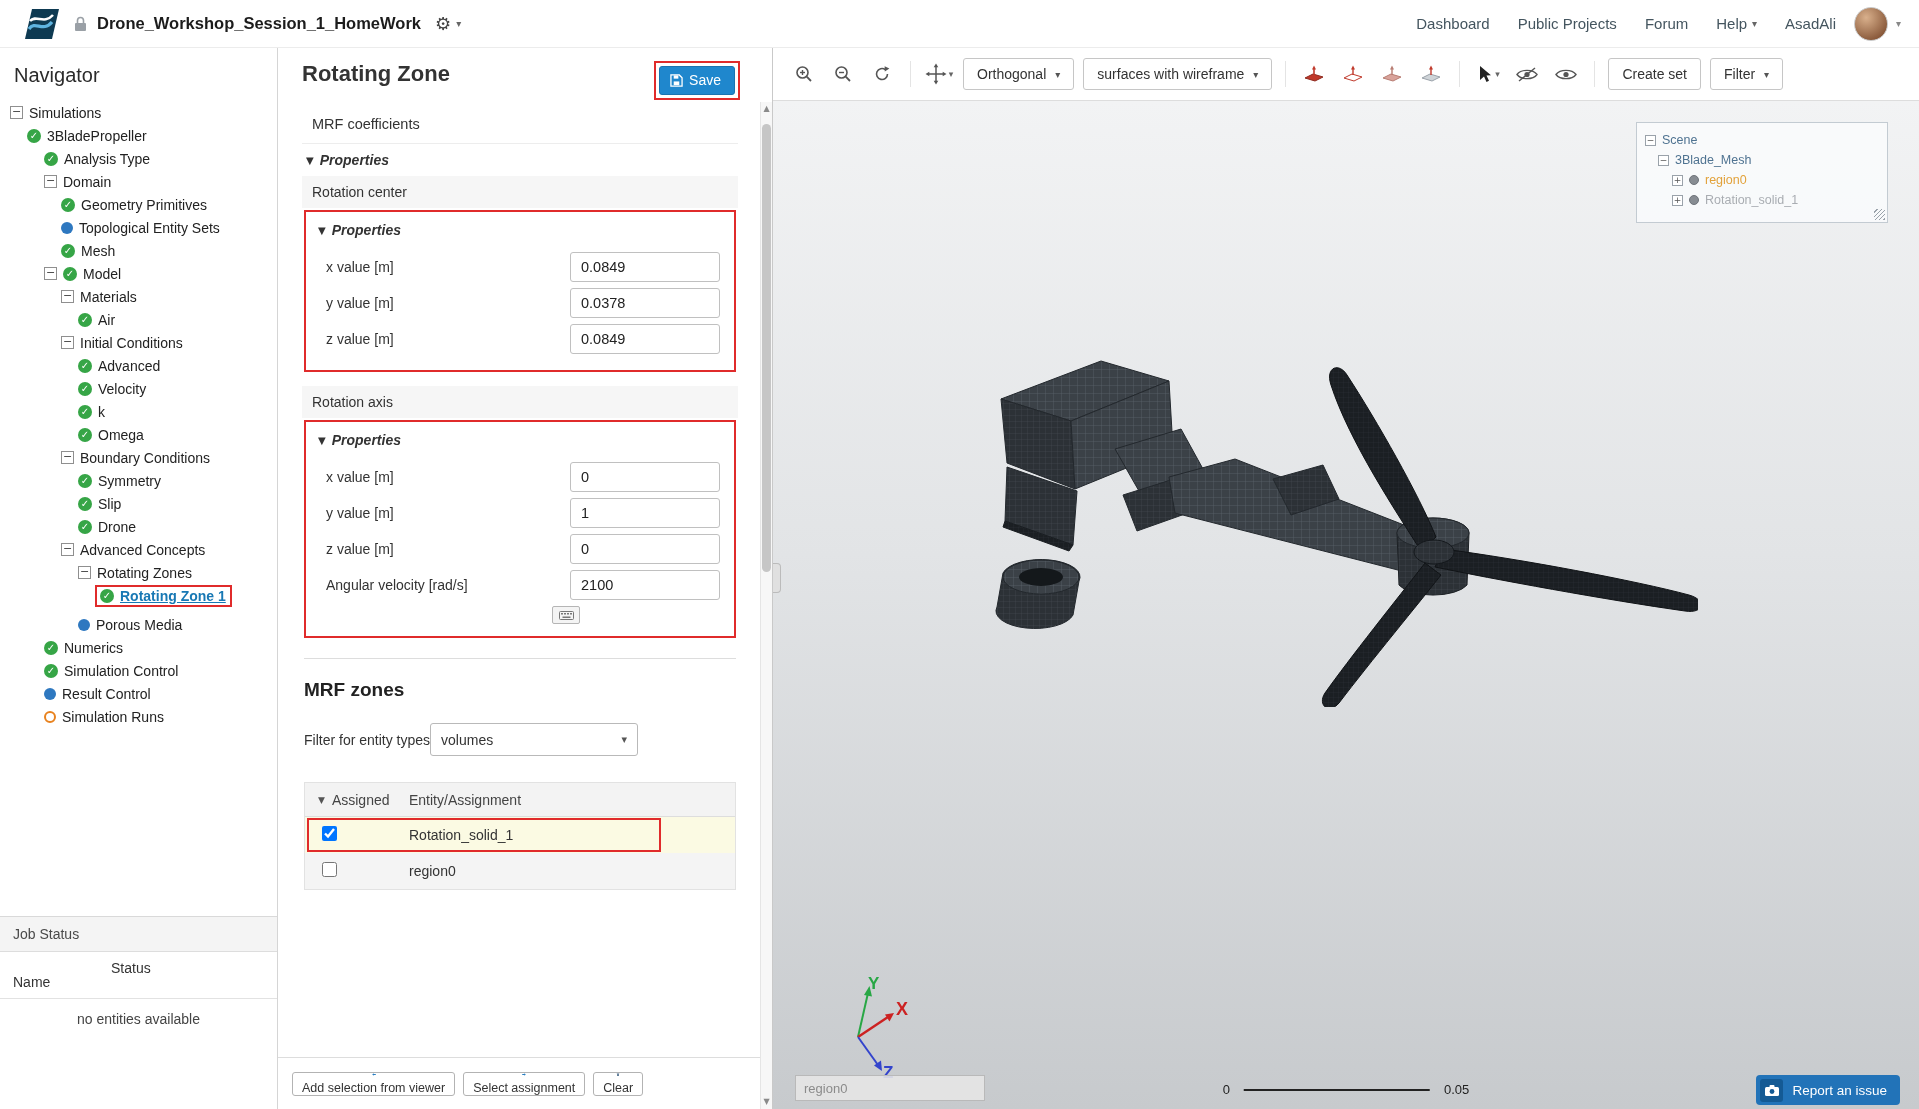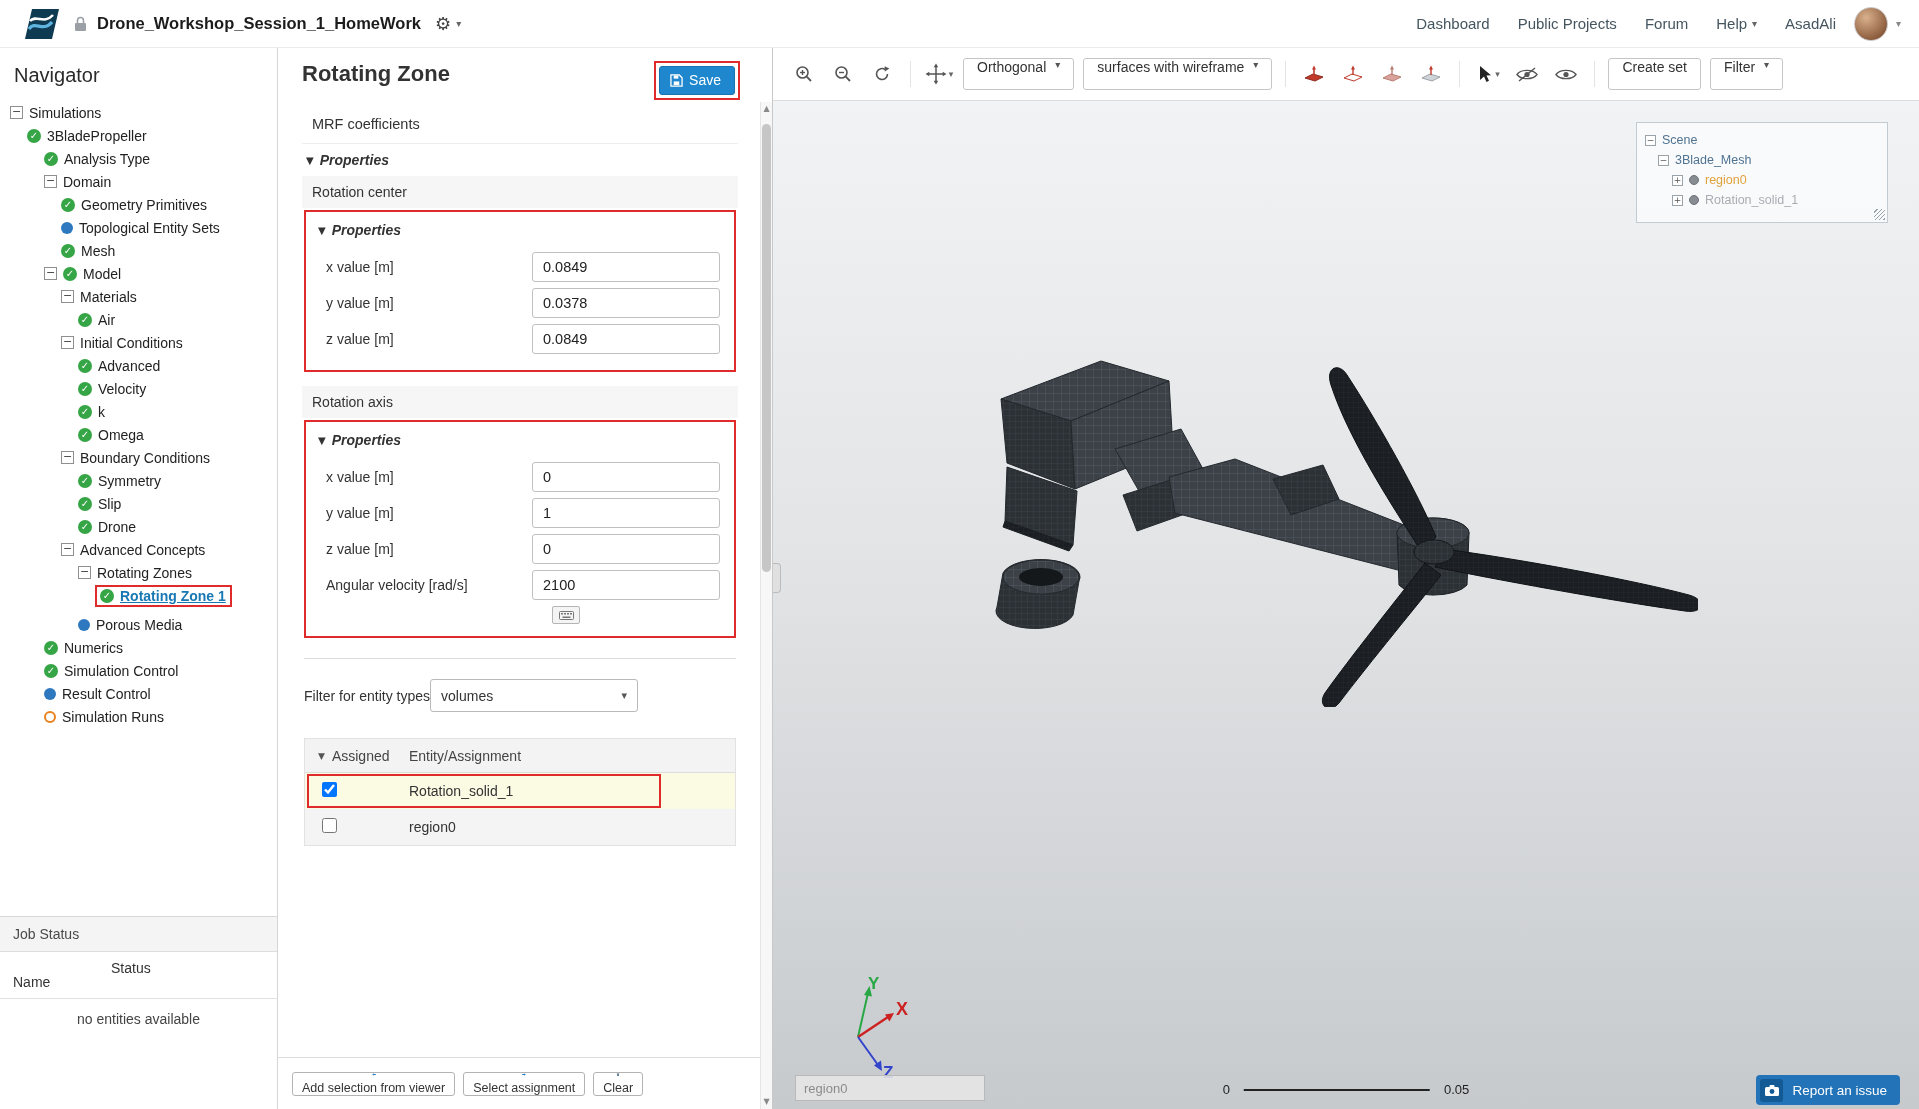--- a/index.html
+++ b/index.html
@@ -56,21 +56,21 @@
   .save-btn{background:#1f87cd;border:1px solid #1a73b0;color:#fff;font-size:14px;padding:5px 13px 6px 10px;border-radius:3px;display:flex;align-items:center;gap:6px;cursor:pointer;font-family:inherit;}
   .panel-body{padding:0 34px 0 24px;}
   .mrf-title{font-size:14.5px;color:#333;padding:12px 10px 11px;border-bottom:1px solid #ededed;}
   .props-row{display:flex;align-items:center;gap:6px;padding:8px 4px;font-size:14px;color:#333;}
   .props-row .tri{font-size:10px;color:#333;}
   .props-row em{font-style:italic;font-weight:bold;}
   .subhead{background:#f6f6f6;padding:8px 10px;font-size:14px;color:#333;}
   .red-section{border:2px solid #e02b2b;margin:2px 2px 14px;padding:2px 8px 10px;background:#fff;}
   .form-row{display:flex;align-items:center;justify-content:space-between;margin:6px 6px 6px 12px;}
   .form-row label{font-size:14px;color:#333;}
-  .form-row input{width:188px;height:30px;border:1px solid #c0c0c0;border-radius:3px;padding:0 10px;font-size:14.5px;color:#222;font-family:inherit;background:#fff;}
+  .form-row input{width:150px;height:30px;border:1px solid #c0c0c0;border-radius:3px;padding:0 10px;font-size:14.5px;color:#222;font-family:inherit;background:#fff;}
   .kbd-btn{margin:4px 0 2px 238px;width:28px;height:18px;border:1px solid #b5b5b5;background:#f4f4f4;border-radius:2px;display:flex;align-items:center;justify-content:center;padding:0;cursor:pointer;}
   .hr{border:none;border-top:1px solid #ddd;margin:20px 2px;}
   .mrf-zones-title{font-size:19px;font-weight:bold;color:#222;margin:14px 2px 22px;}
   .filter-row{display:flex;align-items:center;justify-content:flex-start;margin:0 2px 26px;}
   .filter-row label{font-size:14px;color:#333;}
   .select-box{width:208px;height:33px;border:1px solid #b9b9b9;border-radius:3px;background:#fff;display:flex;align-items:center;padding:0 10px;font-size:14px;color:#333;cursor:pointer;}
   .select-box .arrow{margin-left:auto;color:#555;font-size:11px;}
   .mrf-table{border:1px solid #e2e2e2;margin:0 2px;}
   .mrf-thead{display:flex;align-items:center;background:#f3f3f3;border-bottom:1px solid #ddd;height:34px;font-size:14px;color:#444;}
   .mrf-thead .c1{width:104px;display:flex;align-items:center;padding-left:13px;gap:7px;}
@@ -87,21 +87,21 @@
   .ps-arrow{position:absolute;left:0;right:0;height:14px;color:#8a8a8a;font-size:8px;text-align:center;line-height:14px;cursor:pointer;}
   .ps-arrow.up{top:0;} .ps-arrow.down{bottom:0;}
   .ps-thumb{position:absolute;left:1px;width:9px;top:22px;height:448px;background:#c6c6c6;border-radius:5px;cursor:pointer;}
 
   
   .viewer{flex:1;display:flex;flex-direction:column;min-width:0;}
   .viewer-toolbar{flex:0 0 53px;background:#fff;border-bottom:1px solid #ddd;display:flex;align-items:center;padding:0 16px;gap:9px;}
   .vt-icon{width:30px;height:30px;display:flex;align-items:center;justify-content:center;cursor:pointer;border-radius:3px;background:none;border:none;}
   .vt-icon .dd{font-size:9px;color:#666;margin-left:2px;}
   .vt-sep{width:1px;height:26px;background:#e4e4e4;margin:0 4px;}
-  .vt-btn{height:32px;border:1px solid #c6c6c6;background:#fff;border-radius:3px;font-size:14px;color:#333;display:flex;gap:9px;padding:0 13px;cursor:pointer;font-family:inherit;}
+  .vt-btn{height:32px;border:1px solid #c6c6c6;background:#fff;border-radius:3px;font-size:14px;color:#333;display:flex;align-items:center;gap:9px;padding:0 13px;cursor:pointer;font-family:inherit;}
   .vt-btn .arrow{font-size:10px;color:#555;}
   .viewer-canvas{flex:1;position:relative;background:linear-gradient(180deg,#f2f3f4 0%,#e2e4e6 45%,#c7cacd 100%);overflow:hidden;}
   .split-handle{position:absolute;left:0;top:462px;width:8px;height:30px;background:#e0e0e0;border:1px solid #bbb;border-left:none;border-radius:0 4px 4px 0;cursor:col-resize;}
 
   .scene-tree{position:absolute;top:21px;right:31px;width:252px;background:rgba(250,251,252,0.82);border:1px solid #c3cbd2;padding:7px 8px 12px;font-size:12.5px;}
   .st-row{display:flex;align-items:center;height:20px;gap:6px;cursor:pointer;}
   .st-row.d1{padding-left:13px;} .st-row.d2{padding-left:27px;}
   .st-exp{width:11px;height:11px;border:1px solid #9aa2aa;background:#fff;font-size:9px;line-height:9px;text-align:center;color:#555;flex:0 0 11px;}
   .st-circle{width:10px;height:10px;border-radius:50%;background:#878c92;border:1px solid #6f747a;flex:0 0 10px;}
   .st-label.root{color:#4f7391;}
@@ -360,20 +360,21 @@
                 <rect x="5" y="2" width="2" height="1.5" fill="#777"></rect>
                 <rect x="8" y="2" width="2" height="1.5" fill="#777"></rect>
                 <rect x="11" y="2" width="2" height="1.5" fill="#777"></rect>
                 <rect x="3.5" y="5.5" width="8" height="1.5" fill="#777"></rect>
               </svg>
           </button>
         </div>
 
         <hr class="hr">
 
+        <h2 class="mrf-zones-title">MRF zones</h2>
 
         <div class="filter-row">
           <label>Filter for entity types</label>
           <div class="select-box">
             <span>volumes</span>
             <span class="arrow glyph">▾</span>
           </div>
         </div>
 
         <div class="mrf-table">

